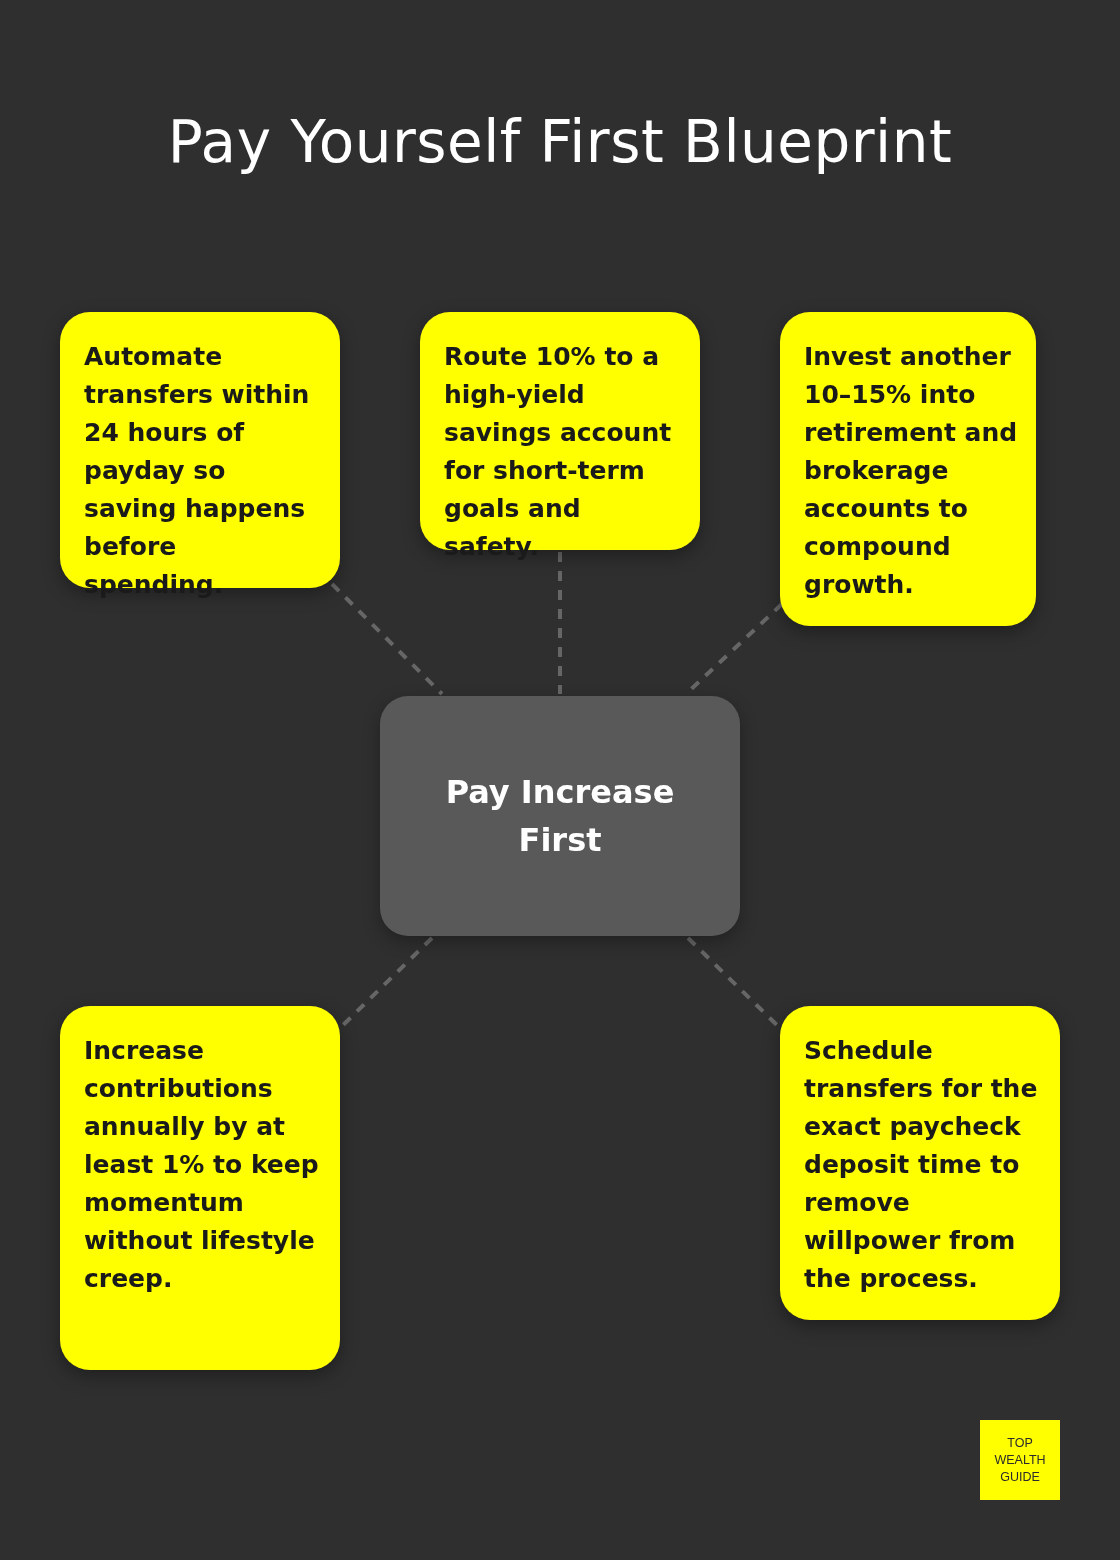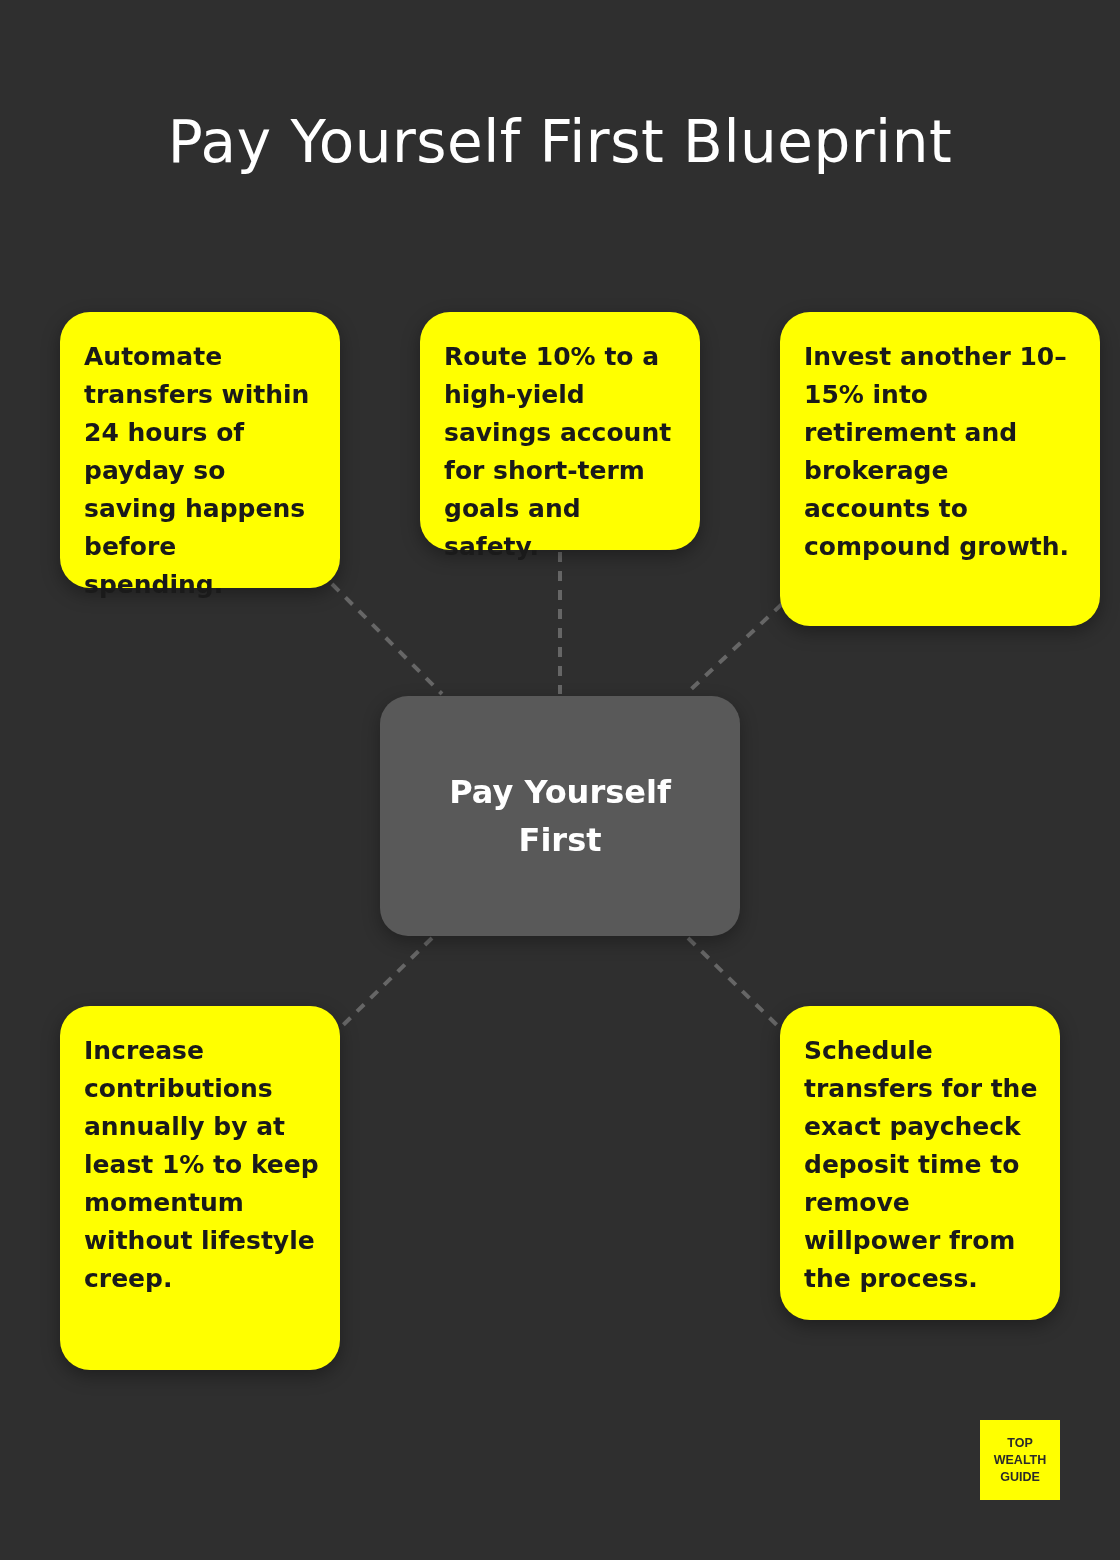--- a/index.html
+++ b/index.html
@@ -38,21 +38,21 @@
       color: #ffffff; font-weight: bold;
       font-size: 32px; line-height: 48px;
       box-shadow: 0 6px 18px rgba(0,0,0,0.3);
     }
     .center span { display: block; width: 260px; }
     .logo {
       position: absolute; left: 980px; top: 1420px; width: 80px; height: 80px;
       background: #ffff00;
       display: flex; align-items: center; justify-content: center;
       text-align: center;
-      color: #2b2b2b; font-weight: bold; font-size: 12.5px; line-height: 17px;
+      color: #2b2b2b; font-weight: normal; font-size: 12.5px; line-height: 17px;
       font-family: "Liberation Sans", sans-serif;
     }
   </style>
 </head>
 <body>
 
 <div class="title">Pay Yourself First Blueprint</div>
 
 <svg class="connectors" width="1120" height="1560">
   <g stroke="#666666" stroke-width="4" stroke-dasharray="10 9" fill="none">
@@ -65,26 +65,26 @@
 </svg>
 
 <div class="card" style="left:60px; top:312px; width:280px; height:276px;">
   <span>Automate transfers within 24 hours of payday so saving happens before spending.</span>
 </div>
 
 <div class="card" style="left:420px; top:312px; width:280px; height:238px;">
   <span>Route 10% to a high-yield savings account for short-term goals and safety.</span>
 </div>
 
-<div class="card" style="left:780px; top:312px; width:320px; height:314px;">
+<div class="card" style="left:780px; top:312px; width:256px; height:314px;">
   <span>Invest another 10–15% into retirement and brokerage accounts to compound growth.</span>
 </div>
 
 <div class="center">
-  <span>Pay Yourself First</span>
+  <span>Pay Increase First</span>
 </div>
 
 <div class="card" style="left:60px; top:1006px; width:280px; height:364px;">
   <span>Increase contributions annually by at least 1% to keep momentum without lifestyle creep.</span>
 </div>
 
 <div class="card" style="left:780px; top:1006px; width:280px; height:314px;">
   <span>Schedule transfers for the exact paycheck deposit time to remove willpower from the process.</span>
 </div>
 

